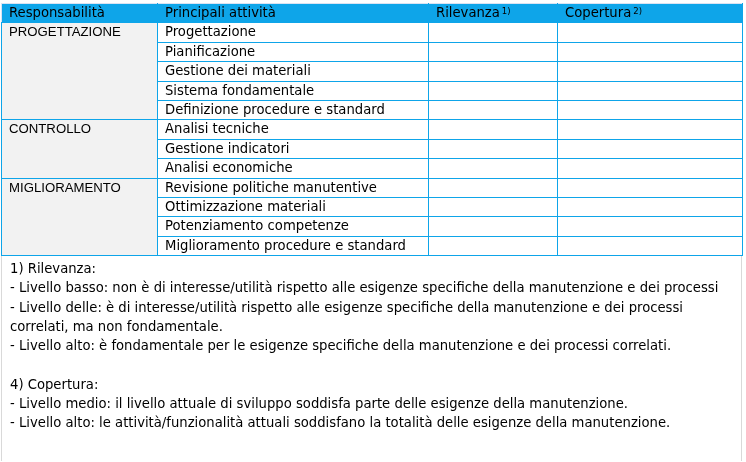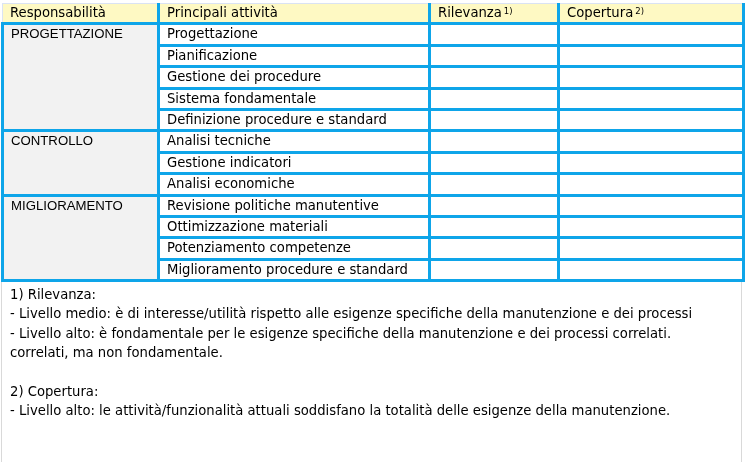--- a/index.html
+++ b/index.html
@@ -1,23 +1,23 @@
 <!DOCTYPE html>
 <html><head>
 <meta charset="utf-8">
 <style>
   html, body { margin: 0; padding: 0; background: #ffffff; }
   body { width: 746px; height: 462px; overflow: hidden; position: relative;
          font-family: "DejaVu Sans", sans-serif; color: #000; }
   .wrap { position: absolute; left: 1px; top: 3px; width: 741px; }
   table.grid { border-collapse: collapse; width: 741px; table-layout: fixed; }
-  table.grid td, table.grid th { border: 3px solid #0ea5e9; padding: 0 0 0 7px;
+  table.grid td, table.grid th { border: 1px solid #0ea5e9; padding: 0 0 0 7px;
       height: 18.4px; font-size: 13.2px; line-height: 18px; font-weight: normal;
       text-align: left; vertical-align: top; white-space: nowrap; overflow: hidden; }
-  table.grid thead th { background: #fef9c3; border-top: 1px solid #dae3f3; }
+  table.grid thead th { background: #0ea5e9; border-top: 1px solid #dae3f3; }
   table.grid thead th.first { border-left: 1px solid #dae3f3; }
   td.group { background: #f2f2f2; font-family: "Liberation Sans", sans-serif;
              font-size: 13px; padding-left: 8px; padding-top: 0; }
   sup { font-size: 8.5px; vertical-align: top; position: relative; top: -2px; margin-left: 2px; }
   .notes { border: 1px solid #d9d9d9; border-top: none; border-bottom: none;
            padding: 3px 0 0 8px; font-size: 13.2px; line-height: 19.3px; height: 205px;
            box-sizing: border-box; width: 741px; }
   .notes p { margin: 0; }
   .gap { height: 19.3px; }
 </style>
@@ -47,21 +47,21 @@
         <td>Progettazione</td>
         <td></td>
         <td></td>
       </tr>
       <tr>
         <td>Pianificazione</td>
         <td></td>
         <td></td>
       </tr>
       <tr>
-        <td>Gestione dei procedure</td>
+        <td>Gestione dei materiali</td>
         <td></td>
         <td></td>
       </tr>
       <tr>
         <td>Sistema fondamentale</td>
         <td></td>
         <td></td>
       </tr>
       <tr>
         <td>Definizione procedure e standard</td>
@@ -105,20 +105,22 @@
       <tr>
         <td>Miglioramento procedure e standard</td>
         <td></td>
         <td></td>
       </tr>
     </tbody>
   </table>
 
   <div class="notes">
     <p>1) Rilevanza:</p>
-    <p>- Livello medio: è di interesse/utilità rispetto alle esigenze specifiche della manutenzione e dei processi</p>
+    <p>- Livello basso: non è di interesse/utilità rispetto alle esigenze specifiche della manutenzione e dei processi</p>
+    <p>- Livello delle: è di interesse/utilità rispetto alle esigenze specifiche della manutenzione e dei processi</p>
+    <p>correlati, ma non fondamentale.</p>
     <p>- Livello alto: è fondamentale per le esigenze specifiche della manutenzione e dei processi correlati.</p>
-    <p>correlati, ma non fondamentale.</p>
     <div class="gap"></div>
-    <p>2) Copertura:</p>
+    <p>4) Copertura:</p>
+    <p>- Livello medio: il livello attuale di sviluppo soddisfa parte delle esigenze della manutenzione.</p>
     <p>- Livello alto: le attività/funzionalità attuali soddisfano la totalità delle esigenze della manutenzione.</p>
   </div>
 </div>
 
 </body></html>

